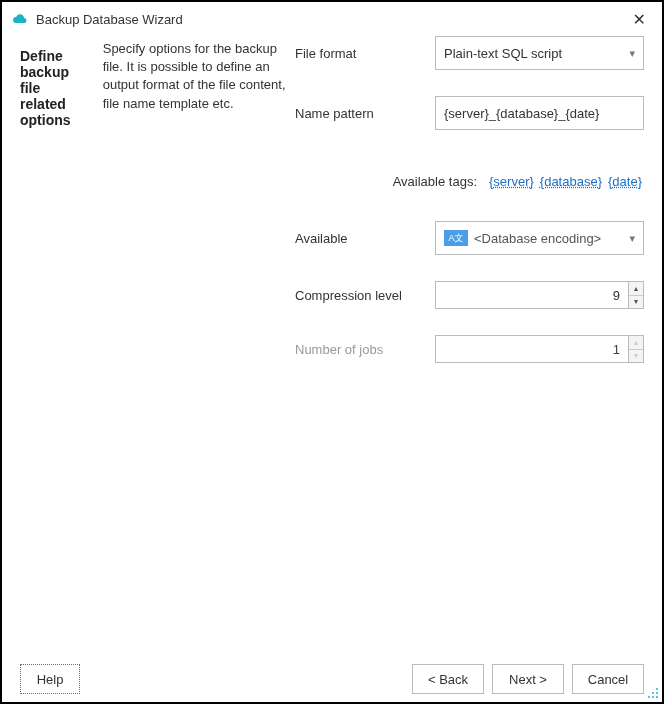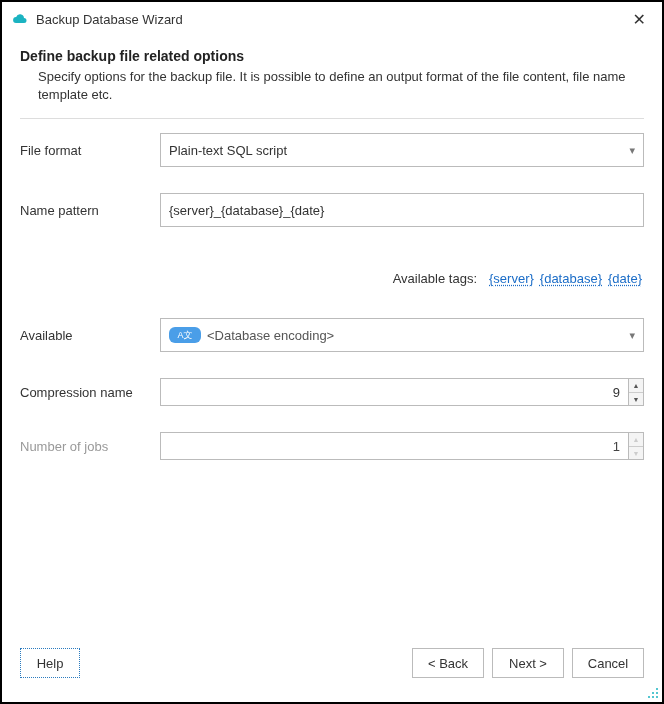--- a/index.html
+++ b/index.html
@@ -2,45 +2,45 @@
 <html><head>
 <meta charset="utf-8">
 <style>
   * { box-sizing: border-box; margin: 0; padding: 0; font-family: "Segoe UI", sans-serif; }
   body { background: #fff; }
   .window { width: 664px; height: 704px; border: 2px solid #000; display: flex; flex-direction: column; background: #fff; position: relative; }
   .titlebar { height: 34px; display: flex; align-items: center; padding: 0 10px; border-bottom: none; }
   .titlebar .app-icon { width: 16px; height: 16px; margin-right: 8px; }
   .titlebar .title { font-size: 13px; color: #333; flex: 1; }
   .titlebar .close { font-size: 16px; color: #333; cursor: pointer; padding: 2px 6px; }
-  .content { flex: 1; display: flex; flex-direction: column; padding: 0 18px 12px 18px; overflow: hidden; }
+  .content { flex: 1; display: flex; flex-direction: row; padding: 0 18px 12px 18px; overflow: hidden; }
   .heading { font-weight: bold; font-size: 14px; color: #222; margin-top: 12px; }
   .subheading { font-size: 13px; color: #333; margin: 4px 0 10px 18px; line-height: 1.4; }
   .hr { border: none; border-top: 1px solid #ddd; margin: 4px 0 14px 0; }
   .form { display: flex; flex-direction: column; gap: 26px; }
   .row { display: flex; align-items: center; }
   .row label { width: 140px; font-size: 13px; color: #333; }
   .row.disabled label { color: #999; }
   .field { flex: 1; height: 28px; border: 1px solid #bbb; background: #fff; font-size: 13px; display: flex; align-items: center; padding: 16px 8px; position: relative; color: #333; }
   .select-field { cursor: pointer; }
   .select-field .caret { position: absolute; right: 8px; color: #777; font-size: 11px; }
   .text-input { width: 100%; border: none; outline: none; font-size: 13px; font-family: inherit; color: #333; }
   .tags-row { display: flex; justify-content: flex-end; font-size: 13px; color: #333; margin-top: 18px; padding-right: 2px; }
   .tags-row .tags-label { margin-right: 6px; }
   .tag-link { color: #1a6cc7; text-decoration: underline dotted; margin-left: 6px; cursor: pointer; }
-  .encoding-icon { width: 32px; height: 16px; background: #4a9ee8; display: inline-flex; align-items: center; justify-content: center; color: #fff; font-size: 9px; border-radius: 6px; margin-right: 6px; flex-shrink: 0; }
+  .encoding-icon { width: 24px; height: 16px; background: #4a9ee8; display: inline-flex; align-items: center; justify-content: center; color: #fff; font-size: 9px; border-radius: 0; margin-right: 6px; flex-shrink: 0; }
   .encoding-text { color: #555; }
   .spinner-wrap { flex: 1; height: 28px; display: flex; }
   .spinner-input { flex: 1; height: 100%; border: 1px solid #bbb; border-right: none; text-align: right; padding: 0 8px; font-size: 13px; color: #333; }
   .spinner-input:disabled { background: #fff; color: #444; }
   .spinner-buttons { width: 16px; display: flex; flex-direction: column; border: 1px solid #bbb; }
   .spinner-buttons .sb { flex: 1; display: flex; align-items: center; justify-content: center; font-size: 7px; color: #555; cursor: pointer; background: #f4f4f4; }
   .spinner-buttons .sb:first-child { border-bottom: 1px solid #ccc; }
   .spinner-buttons .sb.disabled { color: #ccc; cursor: default; }
-  .footer { display: flex; align-items: center; padding: 10px 18px 24px 18px; gap: 8px; }
+  .footer { display: flex; align-items: center; padding: 10px 18px 8px 18px; gap: 8px; }
   .footer .spacer { flex: 1; }
   .btn { min-width: 72px; height: 30px; border: 1px solid #bbb; background: #fff; font-size: 13px; color: #333; cursor: pointer; padding: 0 14px; }
   .btn-help { border: 1px dotted #2b7bbf; min-width: 60px; }
   .resize-grip { position: absolute; right: 3px; bottom: 3px; width: 12px; height: 12px; }
   .resize-grip svg { display: block; }
 </style>
 </head>
 <body>
 
 <div class="window">
@@ -87,21 +87,21 @@
       <div class="row" style="margin-top:6px;">
         <label>Available</label>
         <div class="field select-field">
           <span class="encoding-icon">A文</span>
           <span class="encoding-text">&lt;Database encoding&gt;</span>
           <span class="caret">▾</span>
         </div>
       </div>
 
       <div class="row">
-        <label>Compression name</label>
+        <label>Compression level</label>
         <div class="spinner-wrap">
           <input class="spinner-input" value="9" style="">
           <div class="spinner-buttons">
             <div class="sb">▲</div>
             <div class="sb">▼</div>
           </div>
         </div>
       </div>
 
       <div class="row disabled">

